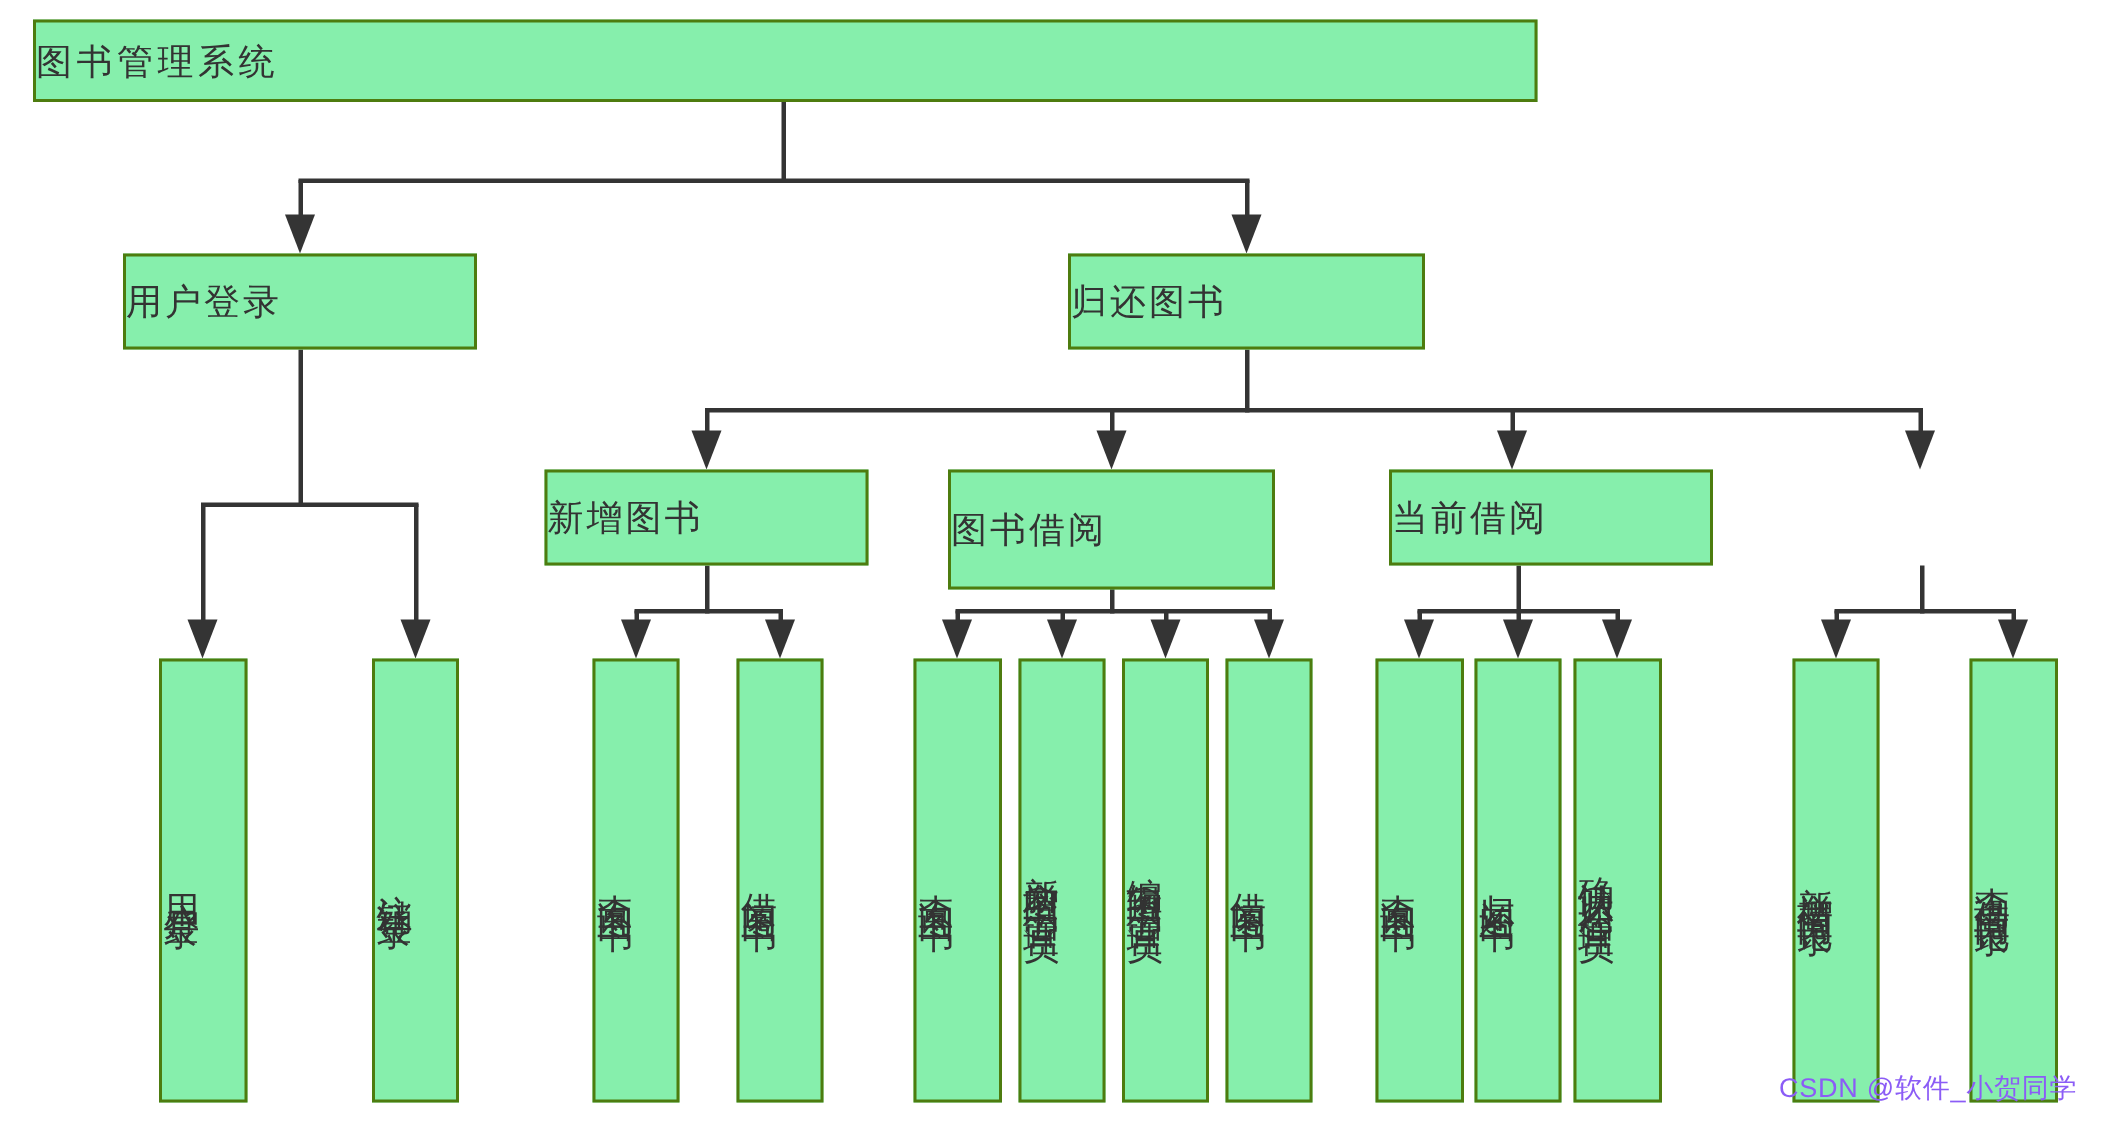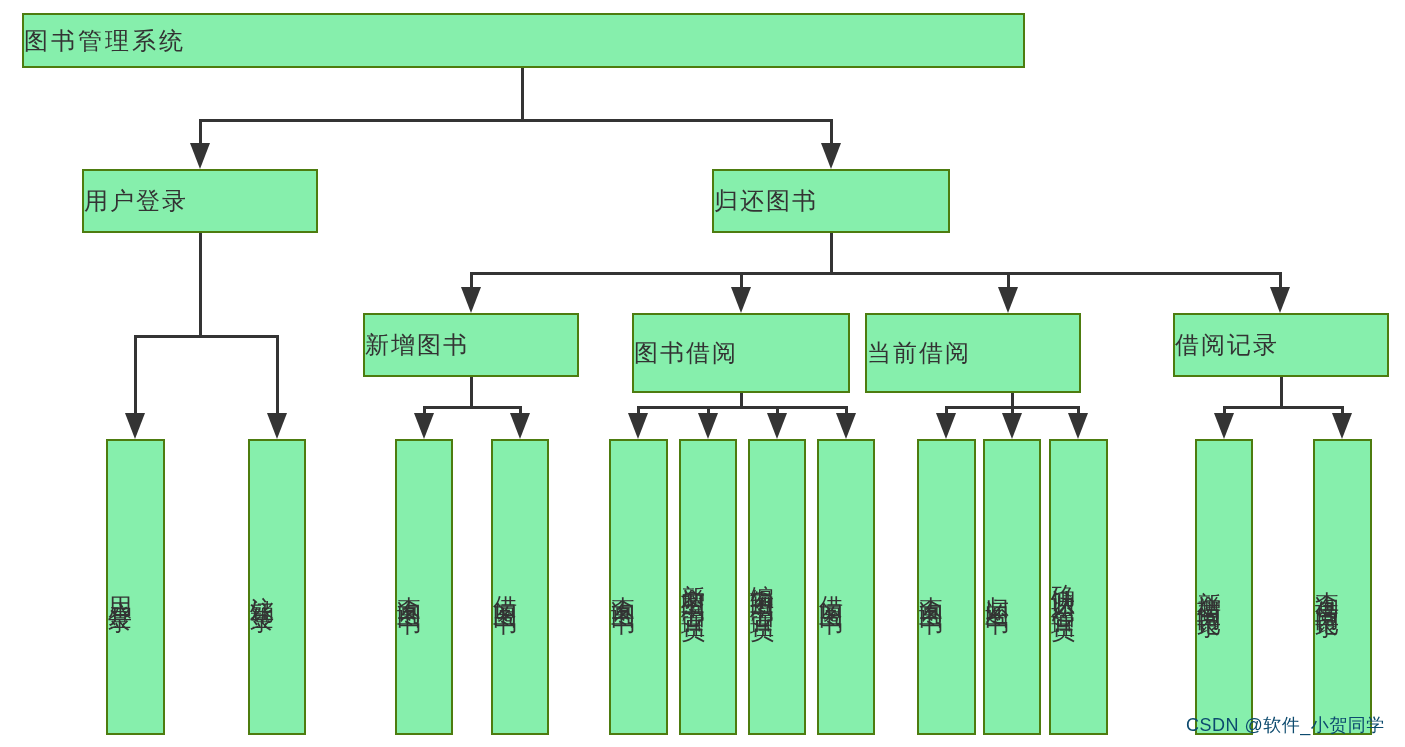--- a/index.html
+++ b/index.html
@@ -47,21 +47,21 @@
     height: 0;
     border-left: 10px solid transparent;
     border-right: 10px solid transparent;
     border-top: 26px solid #343434;
   }
   .watermark {
     position: absolute;
     left: 1186px;
     top: 713px;
     font-size: 18px;
-    color: #0c4a6e;
+    color: #8b5cf6;
     white-space: nowrap;
     letter-spacing: 0.5px;
   }
 </style>
 </head>
 <body>
 
 <div class="stage">
 
   <div class="line" style="left:520.5px; top:68px; width:3px; height:53px;"></div>
@@ -133,25 +133,22 @@
   <div class="box" style="left:712px; top:169px; width:238px; height:64px;">
     <span class="hlabel">归还图书</span>
   </div>
 
   <div class="box" style="left:363px; top:313px; width:216px; height:64px;">
     <span class="hlabel">新增图书</span>
   </div>
   <div class="box" style="left:632px; top:313px; width:218px; height:80px;">
     <span class="hlabel">图书借阅</span>
   </div>
-  <div class="box" style="left:865px; top:313px; width:216px; height:80px;">
+  <div class="box" style="left:926px; top:313px; width:216px; height:64px;">
     <span class="hlabel">当前借阅</span>
-  </div>
-  <div class="box" style="left:1173px; top:313px; width:216px; height:64px;">
-    <span class="hlabel">借阅记录</span>
   </div>
 
   <div class="box leaf" style="left:106px; width:59px;">
     <span class="vlabel">用户登录</span>
   </div>
   <div class="box leaf" style="left:248px; width:58px;">
     <span class="vlabel">注销登录</span>
   </div>
 
   <div class="box leaf" style="left:395px; width:58px;">

